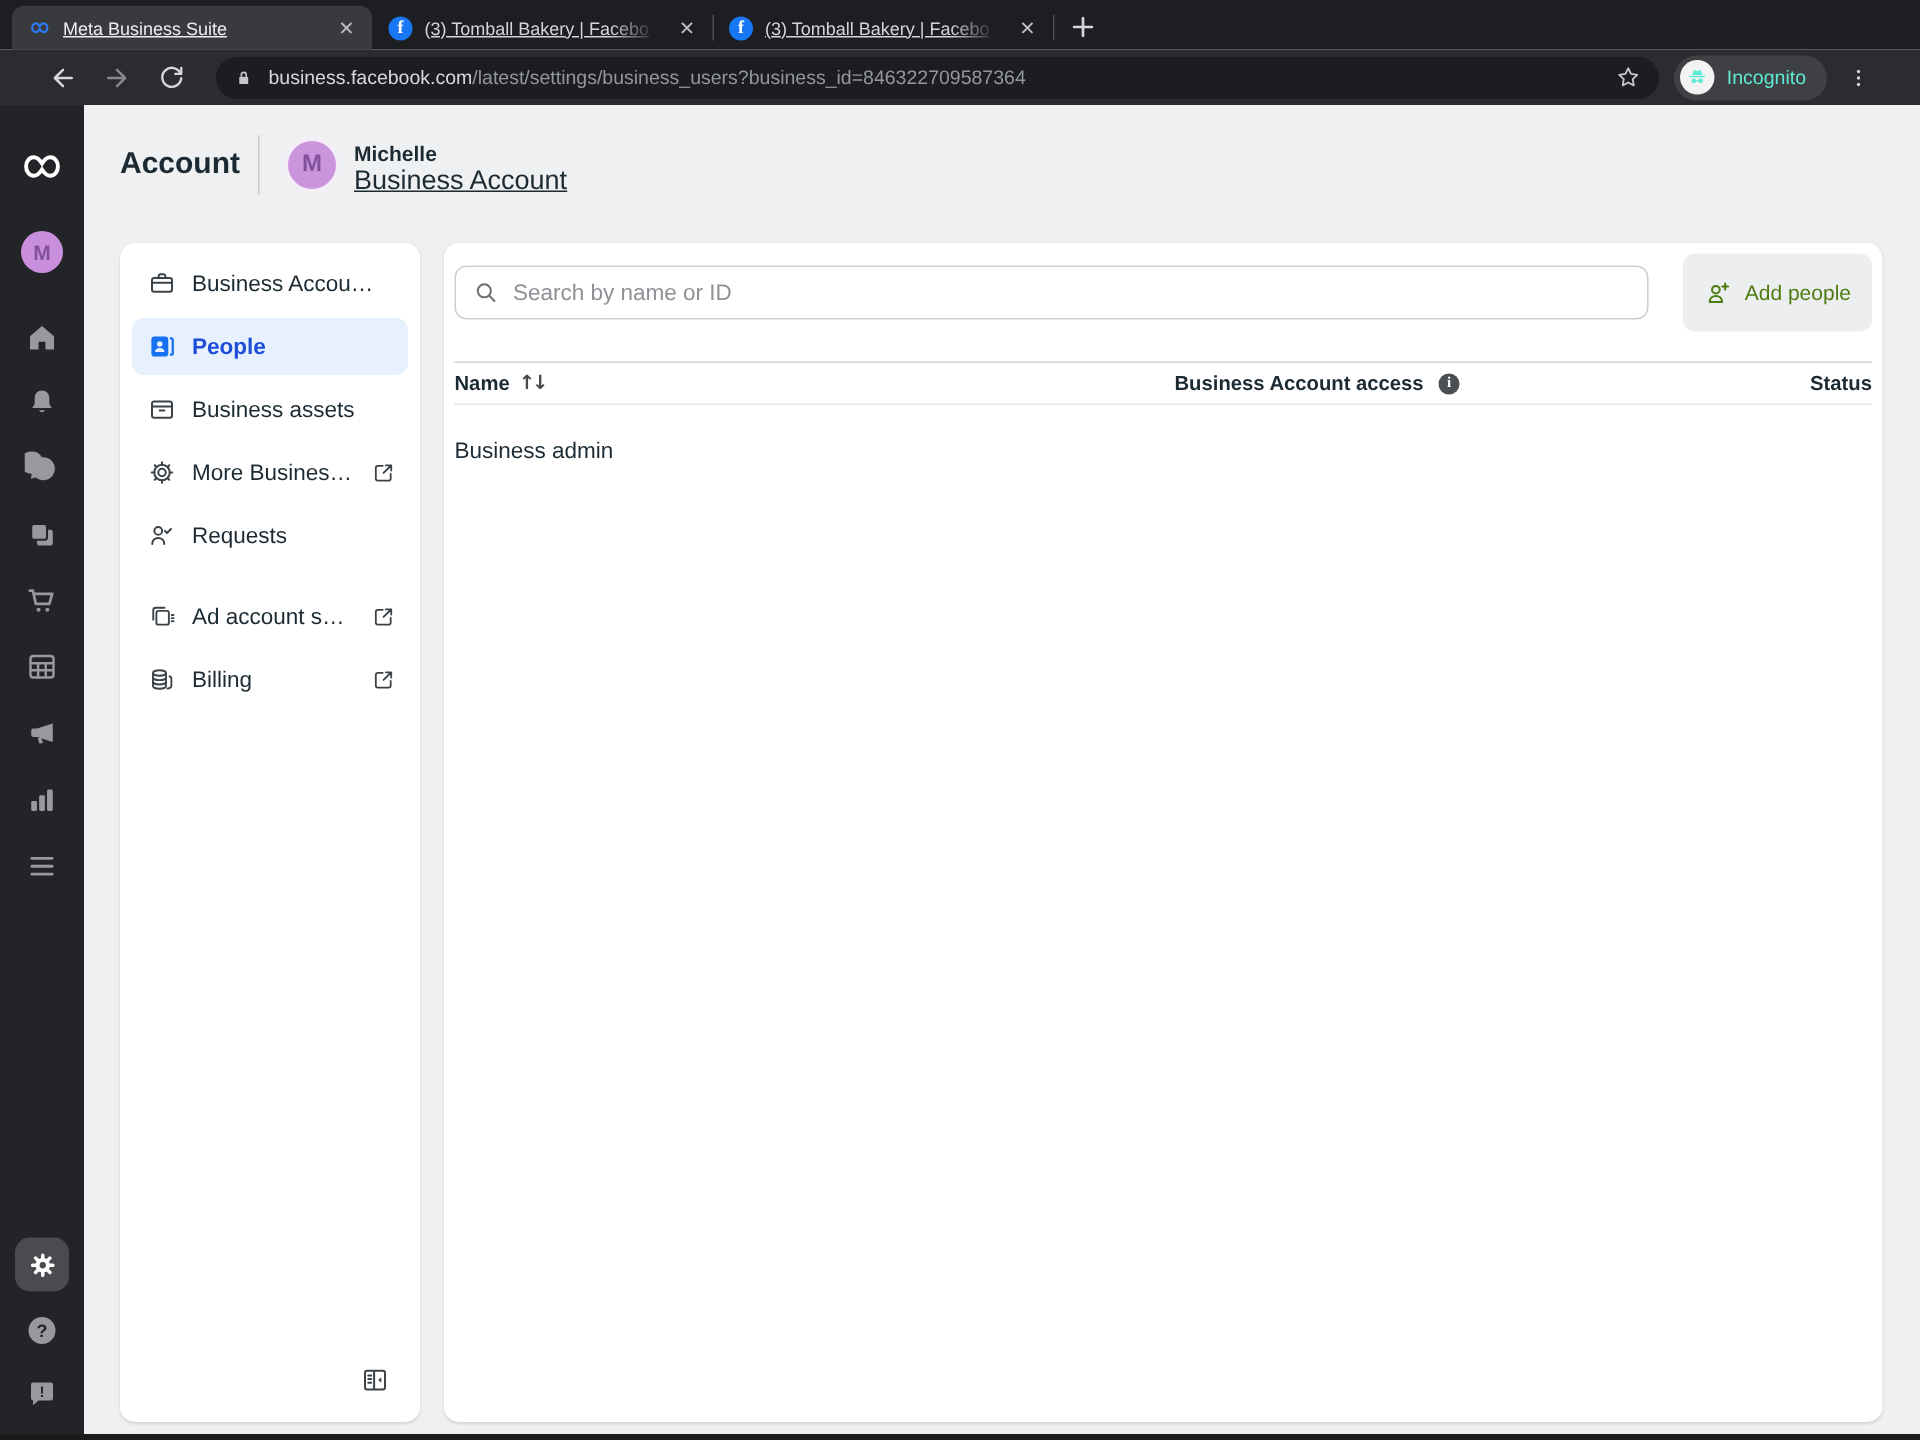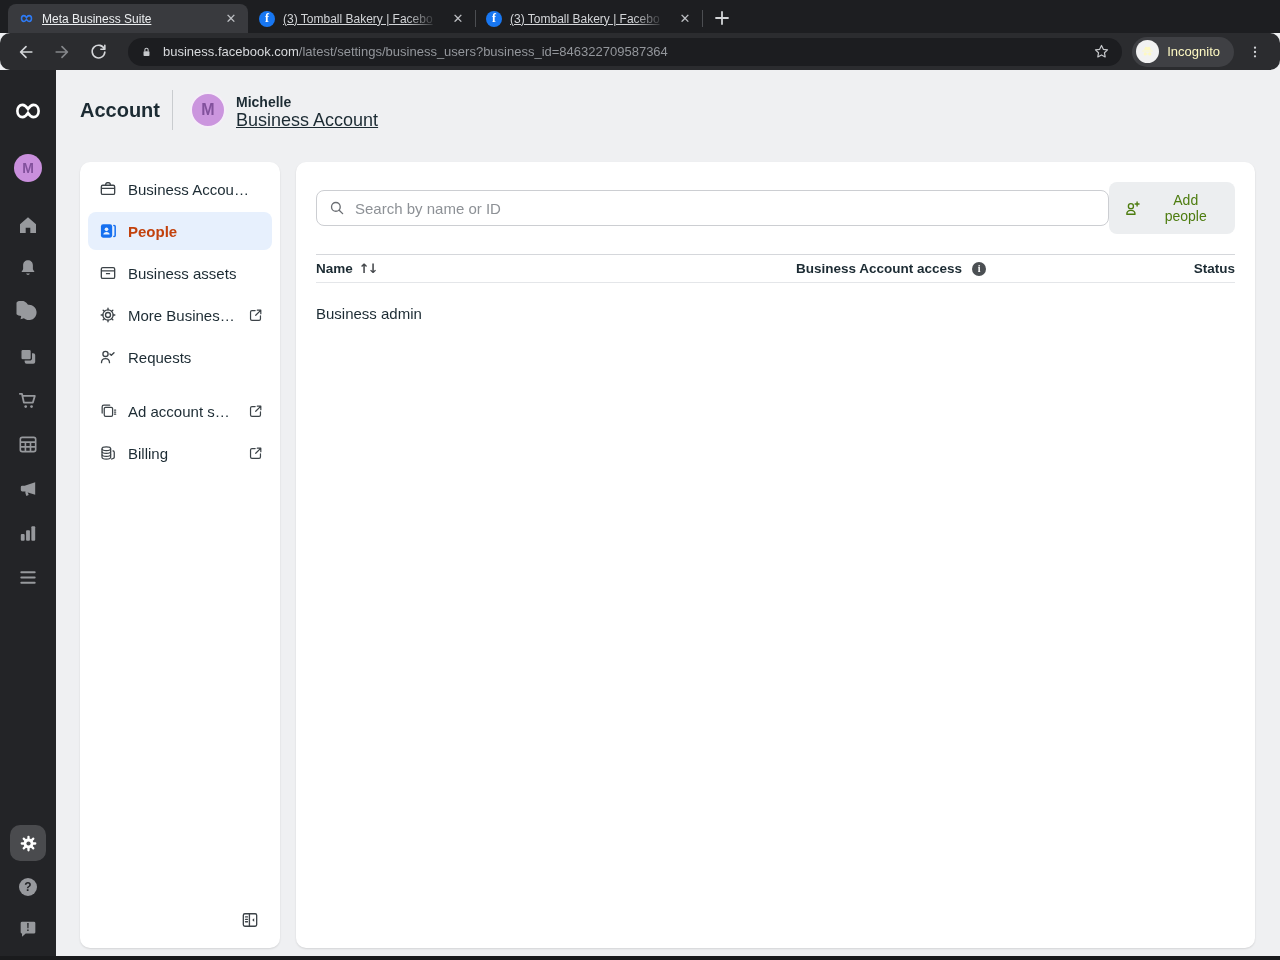--- a/index.html
+++ b/index.html
@@ -22,35 +22,35 @@
   .favicon { width:16px; height:16px; flex:none; display:flex; align-items:center; justify-content:center; }
   .fb-favicon { width:16px; height:16px; border-radius:50%; background:#1877f2; color:#fff;
                 font-size:12px; font-weight:bold; display:flex; align-items:center; justify-content:center;
                 font-family:"Liberation Serif",serif; }
   .tab-sep { width:1px; height:17px; background:#4c4e52; margin-bottom:6px; flex:none; }
   .tab-sep.hidden { background:transparent; }
   .newtab-btn { width:26px; height:26px; margin:0 0 2px 6px; border-radius:50%; display:flex;
                 align-items:center; justify-content:center; color:#d3d5d8; }
 
   .toolbar { position:absolute; top:33px; left:0; right:0; height:37px; background:#2b2c2f;
-             display:flex; align-items:center; padding:0 12px;border-radius:10px; }
+             display:flex; align-items:center; padding:0 28px; }
   .nav-btn { width:28px; height:28px; display:flex; align-items:center; justify-content:center;
              color:#d5d7da; margin-right:8px; }
   .nav-btn.disabled { color:#85878b; }
   .omnibox { flex:1; height:28px; margin:0 10px 0 8px; background:#1c1d20; border-radius:14px;
              display:flex; align-items:center; padding:0 10px 0 12px; min-width:0; }
   .omnibox .url { font-size:13px; color:#d7d9dc; white-space:nowrap; overflow:hidden; flex:1; }
   .omnibox .url .path { color:#93969b; }
   .star-btn { width:22px; height:22px; display:flex; align-items:center; justify-content:center;
               color:#c6c8cb; flex:none; }
   .incog-chip { height:30px; border-radius:15px; background:#3f4044; display:flex; align-items:center;
                 gap:8px; padding:0 14px 0 4px; flex:none; }
   .incog-circle { width:23px; height:23px; border-radius:50%; background:#f2f2f2; display:flex;
                   align-items:center; justify-content:center; color:#2b2c2f; }
-  .incog-chip span { color:#fef9c3; font-size:13px; }
+  .incog-chip span { color:#5eead4; font-size:13px; }
   .menu-dots { width:26px; height:26px; margin-left:8px; display:flex; align-items:center;
                justify-content:center; color:#d5d7da; }
 
   
   .page { position:absolute; top:70px; left:0; right:0; bottom:0; background:#eff0f2; }
   .rail { position:absolute; left:0; top:0; bottom:0; width:56px; background:#232427; }
   .rail-item { position:absolute; left:50%; transform:translateX(-50%); display:flex;
                align-items:center; justify-content:center; color:#97999d; }
   .rail-avatar { width:28px; height:28px; border-radius:50%; background:#c98fdc; color:#82519c;
                  font-weight:bold; font-size:14px; display:flex; align-items:center; justify-content:center; }
@@ -64,30 +64,30 @@
   .ph-avatar { position:absolute; left:134px; top:22px; width:36px; height:36px; border-radius:50%;
                background:#cb95de; color:#82519c; font-weight:bold; font-size:16px; display:flex;
                align-items:center; justify-content:center; border:2px solid #f5eef8; }
   .ph-account { position:absolute; left:180px; top:23px; }
   .ph-account .name { font-size:14px; font-weight:bold; color:#1c2b33; line-height:18px; }
   .ph-account .type { font-size:18px; color:#1c2b33; line-height:18px;text-decoration:underline; }
 
   .card { position:absolute; top:92px; background:#fff; border-radius:10px;
           box-shadow:0 1px 2px rgba(0,0,0,.12); }
   .nav-card { left:24px; width:200px; height:786px; padding:8px; }
-  .main-card { left:240px; width:959px; height:786px; padding:20px; }
+  .main-card { left:240px; width:959px; height:786px; padding:7px; }
 
   
   .nav-item { height:38px; margin-bottom:4px; border-radius:8px; display:flex; align-items:center;
               padding:0 8px 0 10px; color:#1c2b33; font-size:15px; cursor:pointer; }
   .nav-item .ni-icon { width:20px; height:20px; flex:none; color:#3c4348; display:flex;
                        align-items:center; justify-content:center; }
   .nav-item .ni-label { margin-left:10px; white-space:nowrap; overflow:hidden; }
   .nav-item .ni-ext { margin-left:auto; width:17px; height:17px; color:#3c4348; flex:none; }
-  .nav-item.active { background:#e7f0fd; color:#c2410c; font-weight:bold;align-items:center; }
+  .nav-item.active { background:#e7f0fd; color:#1d4ed8; font-weight:bold;align-items:center; }
   .nav-item.group-gap { margin-top:16px; }
   .collapse-btn { position:absolute; right:20px; bottom:18px; width:20px; height:20px; color:#3c4348; }
 
   
   .search-row { display:flex; align-items:center; }
   .search-box { position:relative; width:796px; height:36px; }
   .search-box input { width:100%; height:100%; border:1px solid #ccced2; border-radius:8px;
                       padding:0 12px 0 38px; font-size:15px; color:#1c2b33; outline:none;
                       font-family:inherit; background:#fff; }
   .search-box input::placeholder { color:#8d9196; }

